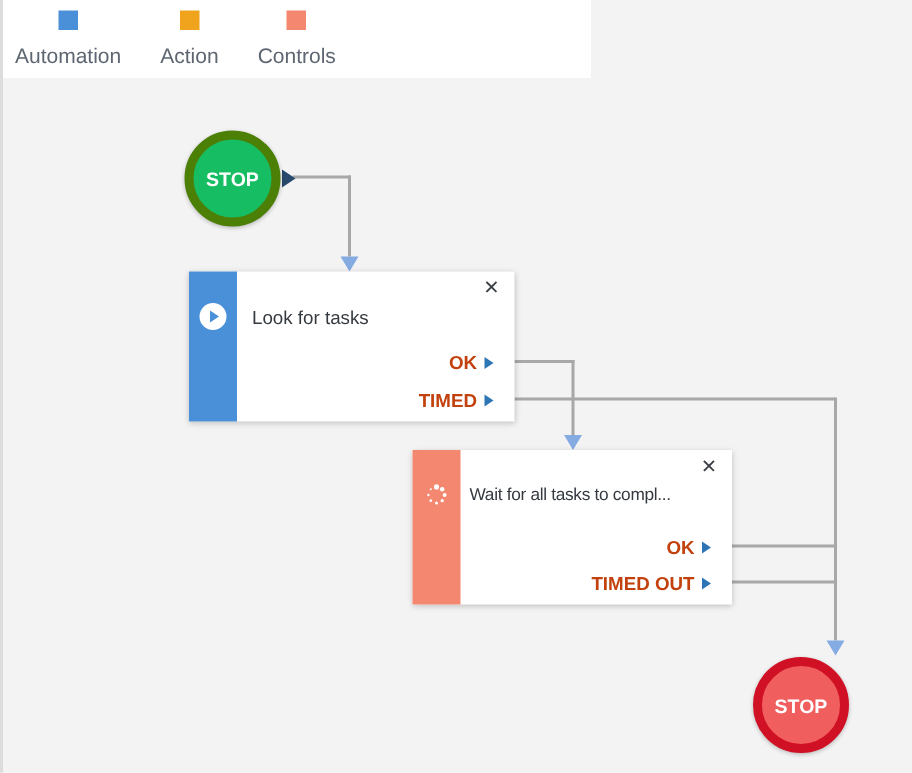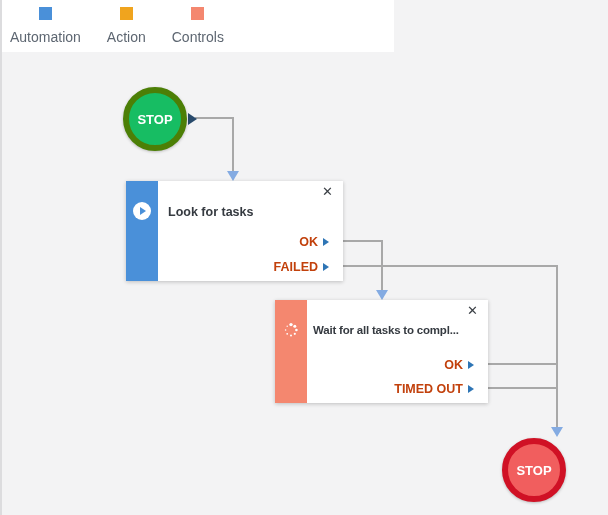--- a/index.html
+++ b/index.html
@@ -72,21 +72,21 @@
     border-bottom:4px solid transparent;
     border-left:6px solid #4a90d9;
   }
   .close-btn {
     position:absolute; right:10px; top:2px;
     font-size:13px; color:#3a3f45; cursor:pointer;
     line-height:18px;
   }
   .node-title {
     position:absolute; left:42px; top:24px;
-    font-size:12.5px; font-weight:bold; color:#353a40;
+    font-size:12.5px; font-weight:normal; color:#353a40;
     white-space:nowrap;
   }
   .task-node.n1 .node-title { left:38px; font-size:11.5px; letter-spacing:-0.2px; }
   .output-row {
     position:absolute; right:14px; height:16px;
     display:flex; align-items:center; gap:5px;
     font-size:12.5px; font-weight:bold; color:#c2410c;
     cursor:pointer;
   }
   .out-tri {
@@ -149,21 +149,21 @@
             </div>
         </div>
       </div>
       <span class="close-btn">✕</span>
       <div class="node-title">Look for tasks</div>
       <div class="output-row row0">
         <span>OK</span>
         <span class="out-tri"></span>
       </div>
       <div class="output-row row1">
-        <span>FAILED</span>
+        <span>TIMED</span>
         <span class="out-tri"></span>
       </div>
     </div>
 
     <div class="task-node n1">
       <div class="sidebar" style="background-color: rgb(244, 135, 111);">
         <div class="node-icon" style="top:22px; left:8px;">
           <svg width="16" height="16" viewBox="0 0 16 16">
             <g fill="#ffffff">
               <circle cx="8" cy="2.6" r="1.7"></circle>

